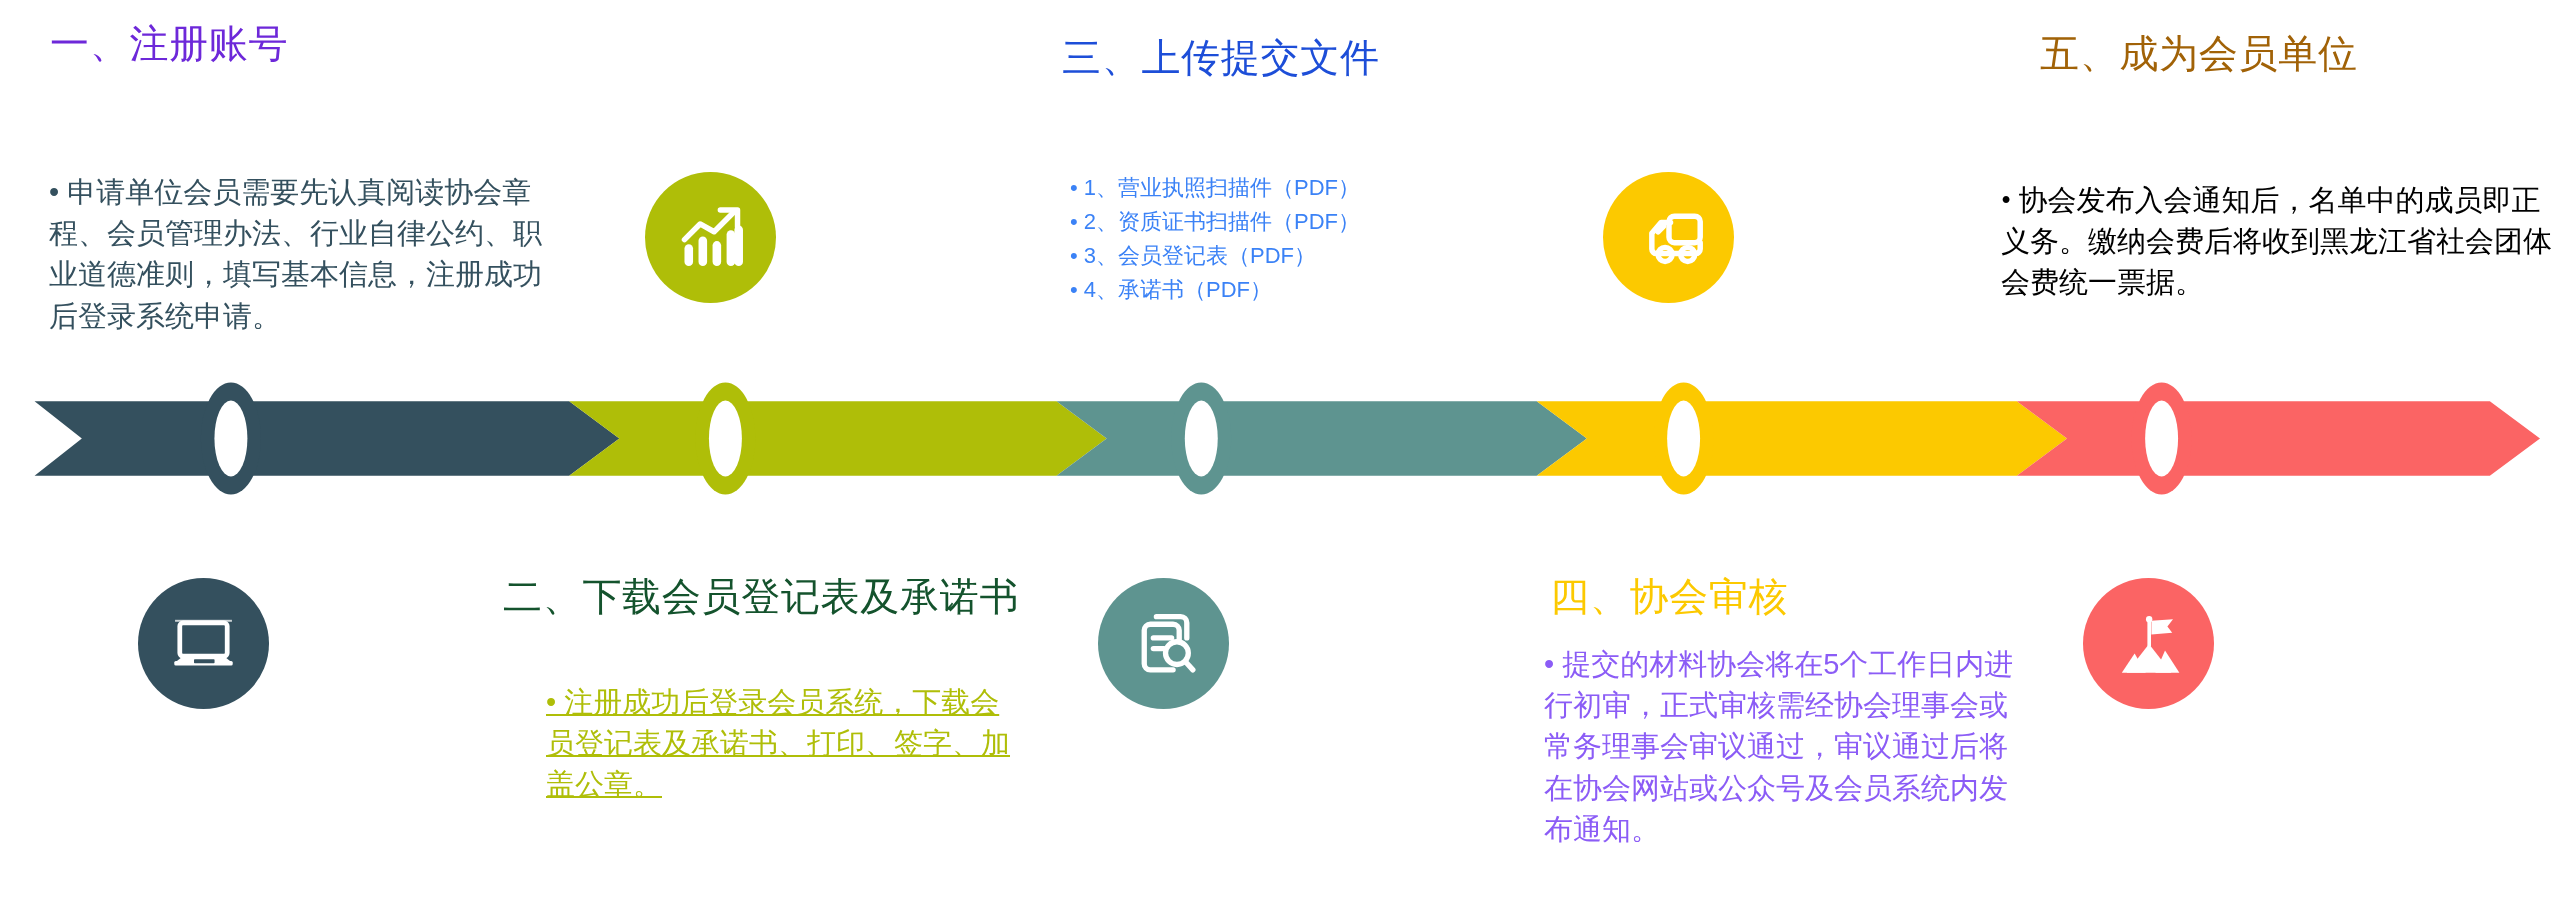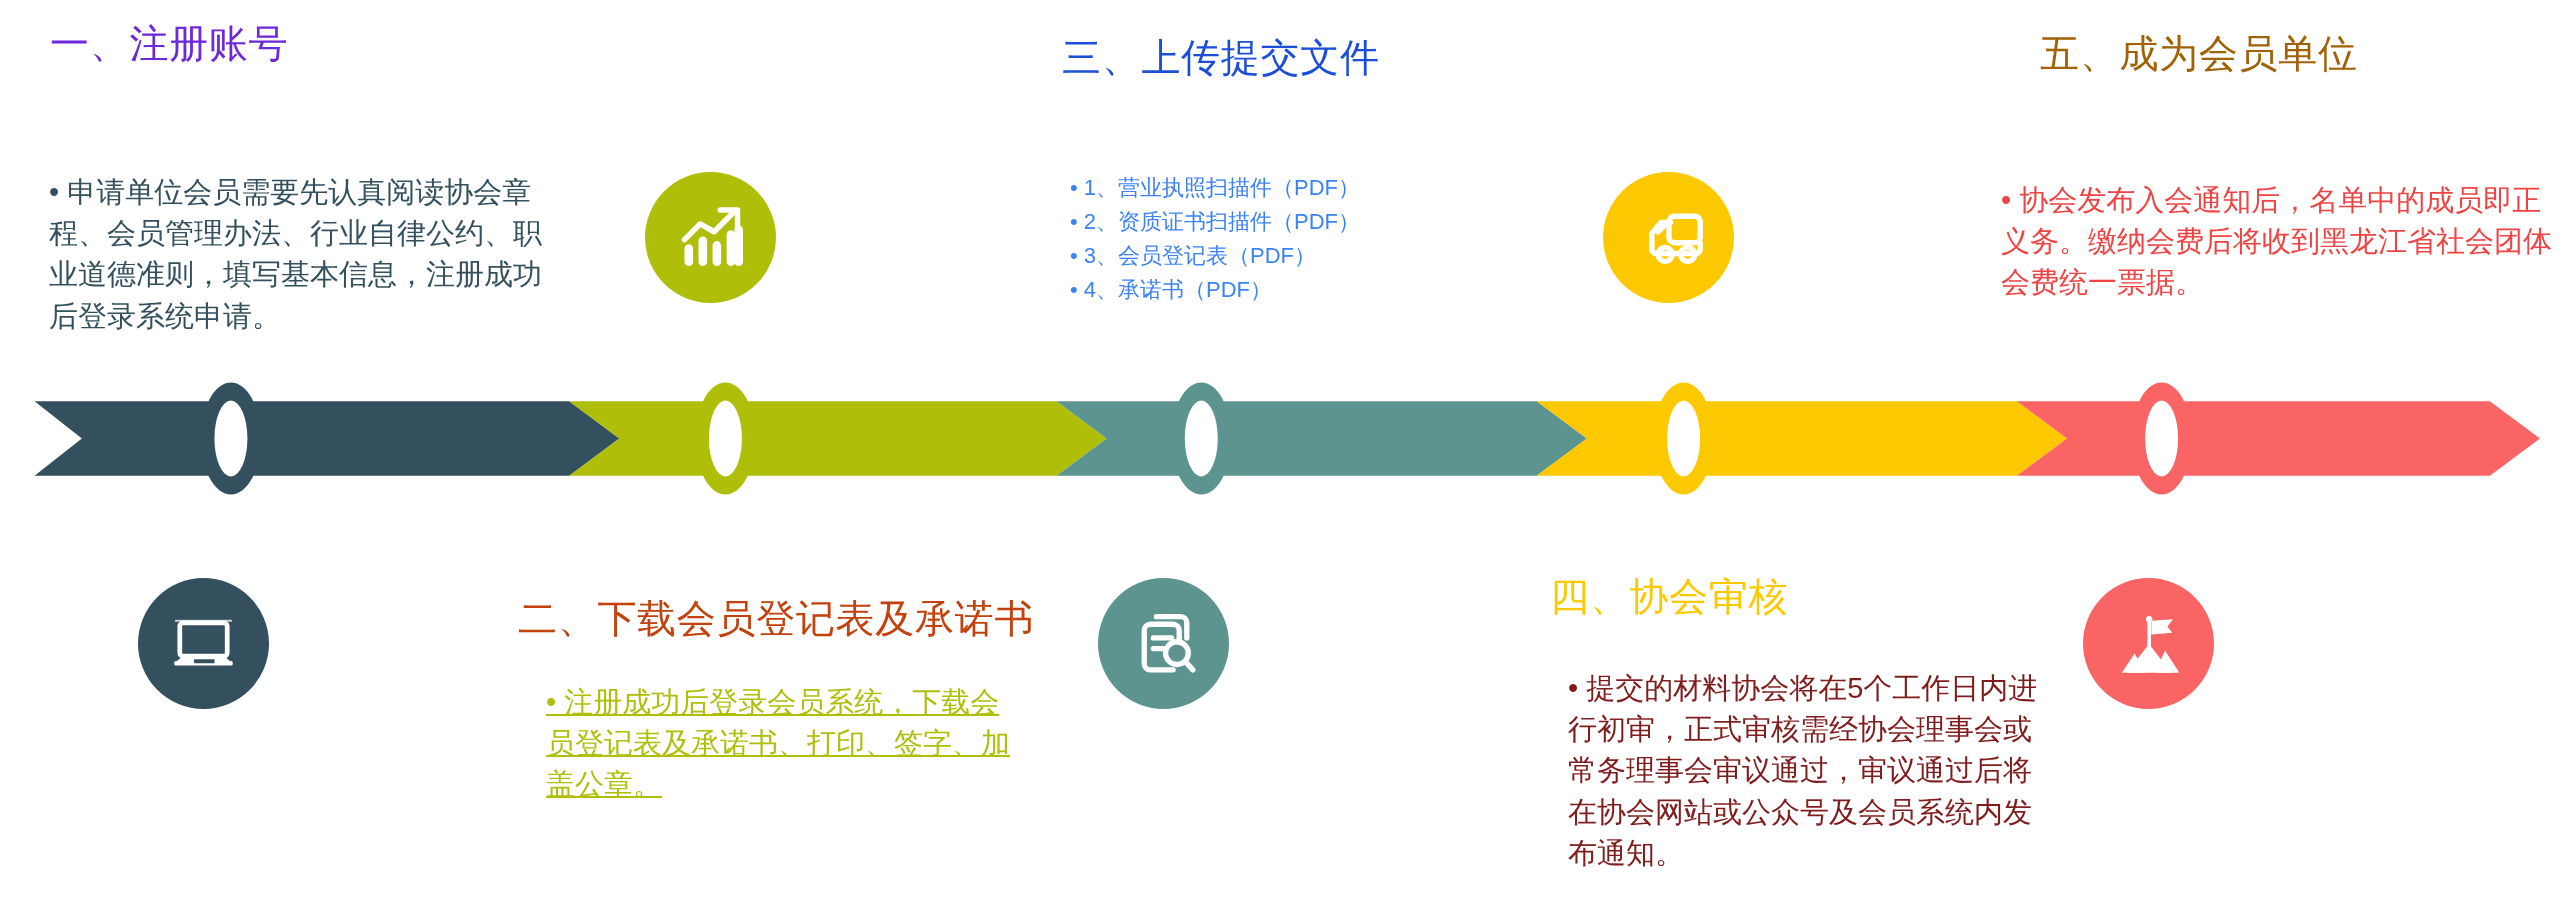--- a/index.html
+++ b/index.html
@@ -134,21 +134,21 @@
   <div class="icon-circle" style="left:138px; top:578px; width:131px; height:131px; background:#34505E;">
     <svg width="79" height="79" viewBox="0 0 100 100">
       <rect x="20" y="24" width="60" height="42" rx="4" ry="4" fill="none" stroke="#ffffff" stroke-width="6"></rect>
       <path d="M 14 74 L 24 66 L 76 66 L 86 74 Z" fill="#ffffff"></path>
       <rect x="13" y="72" width="74" height="6" rx="2" fill="#ffffff"></rect>
       <rect x="38" y="70" width="26" height="5" rx="1" fill="#34505E"></rect>
       <rect x="14" y="20" width="72" height="2.5" fill="#ffffff" opacity="0.75"></rect>
     </svg>
   </div>
 
-  <div class="heading" style="left:518px; top:575px; color:#c2410c;margin-top:22px;">二、下载会员登记表及承诺书</div>
+  <div class="heading" style="left:503px; top:575px; color:#14532d;">二、下载会员登记表及承诺书</div>
 
   <div class="body-text" style="left:546px; top:682px; color:#AFBE08;text-decoration:underline;">
     <span class="bullet-line">• 注册成功后登录会员系统，下载会</span>
     <span class="bullet-line">员登记表及承诺书、打印、签字、加</span>
     <span class="bullet-line">盖公章。</span>
   </div>
 
   <div class="icon-circle" style="left:645px; top:172px; width:131px; height:131px; background:#AFBE08;">
     <svg width="78" height="78" viewBox="0 0 100 100">
       <g fill="#ffffff">
@@ -178,41 +178,41 @@
       <path d="M 62 84 L 32 84 A 8 8 0 0 1 24 76 L 24 32 A 8 8 0 0 1 32 24 L 62 24 A 8 8 0 0 1 70 32 L 70 44" fill="none" stroke="#ffffff" stroke-width="7" stroke-linecap="round"></path>
       <line x1="36" y1="42" x2="60" y2="42" stroke="#ffffff" stroke-width="7" stroke-linecap="round"></line>
       <line x1="36" y1="56" x2="50" y2="56" stroke="#ffffff" stroke-width="7" stroke-linecap="round"></line>
       <circle cx="67" cy="62" r="15" fill="none" stroke="#ffffff" stroke-width="7"></circle>
       <line x1="78" y1="73" x2="88" y2="84" stroke="#ffffff" stroke-width="7" stroke-linecap="round"></line>
     </svg>
   </div>
 
   <div class="heading" style="left:1550px; top:575px; color:#FCC900;">四、协会审核</div>
 
-  <div class="body-text" style="left:1544px; top:668px; color:#7f1d1d;margin-left:24px;">
+  <div class="body-text" style="left:1544px; top:644px; color:#8b5cf6;">
     <span class="bullet-line">• 提交的材料协会将在5个工作日内进</span>
     <span class="bullet-line">行初审，正式审核需经协会理事会或</span>
     <span class="bullet-line">常务理事会审议通过，审议通过后将</span>
     <span class="bullet-line">在协会网站或公众号及会员系统内发</span>
     <span class="bullet-line">布通知。</span>
   </div>
 
   <div class="icon-circle" style="left:1603px; top:172px; width:131px; height:131px; background:#FCC900;">
     <svg width="78" height="78" viewBox="0 0 100 100">
       <rect x="50" y="22" width="40" height="34" rx="7" fill="none" stroke="#ffffff" stroke-width="7"></rect>
       <path d="M 90 56 L 90 64 A 6 6 0 0 1 84 70 L 34 70 A 6 6 0 0 1 28 64 L 28 44 L 40 30 L 52 30" fill="none" stroke="#ffffff" stroke-width="7" stroke-linecap="round" stroke-linejoin="round"></path>
       <line x1="36" y1="42" x2="43" y2="35" stroke="#ffffff" stroke-width="7" stroke-linecap="round"></line>
       <circle cx="45" cy="71" r="9" fill="none" stroke="#ffffff" stroke-width="7"></circle>
       <circle cx="74" cy="71" r="9" fill="none" stroke="#ffffff" stroke-width="7"></circle>
     </svg>
   </div>
 
   <div class="heading" style="left:2040px; top:32px; color:#a16207;">五、成为会员单位</div>
 
-  <div class="body-text" style="left:2001px; top:180px; color:#ef4444;">
+  <div class="body-text" style="left:2001px; top:180px; color:#000000;font-family:Liberation Serif, serif;">
     <span class="bullet-line">• 协会发布入会通知后，名单中的成员即正</span>
     <span class="bullet-line">义务。缴纳会费后将收到黑龙江省社会团体</span>
     <span class="bullet-line">会费统一票据。</span>
   </div>
 
   <div class="icon-circle" style="left:2083px; top:578px; width:131px; height:131px; background:#FB6464;">
     <svg width="80" height="80" viewBox="0 0 100 100">
       <g fill="#ffffff">
         <path d="M 50 50 L 78 86 L 22 86 Z"></path>
         <path d="M 70 58 L 88 86 L 58 86 Z"></path>

